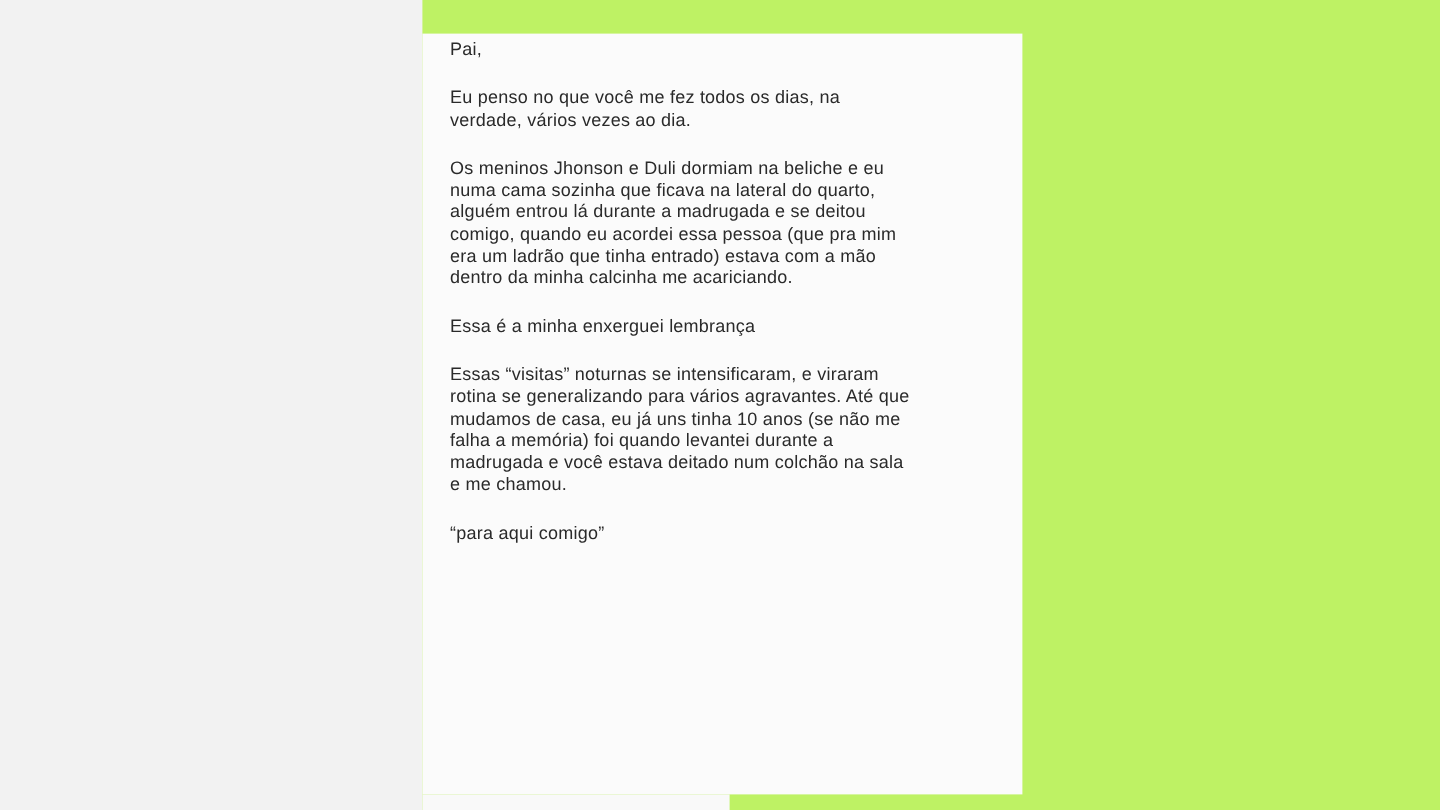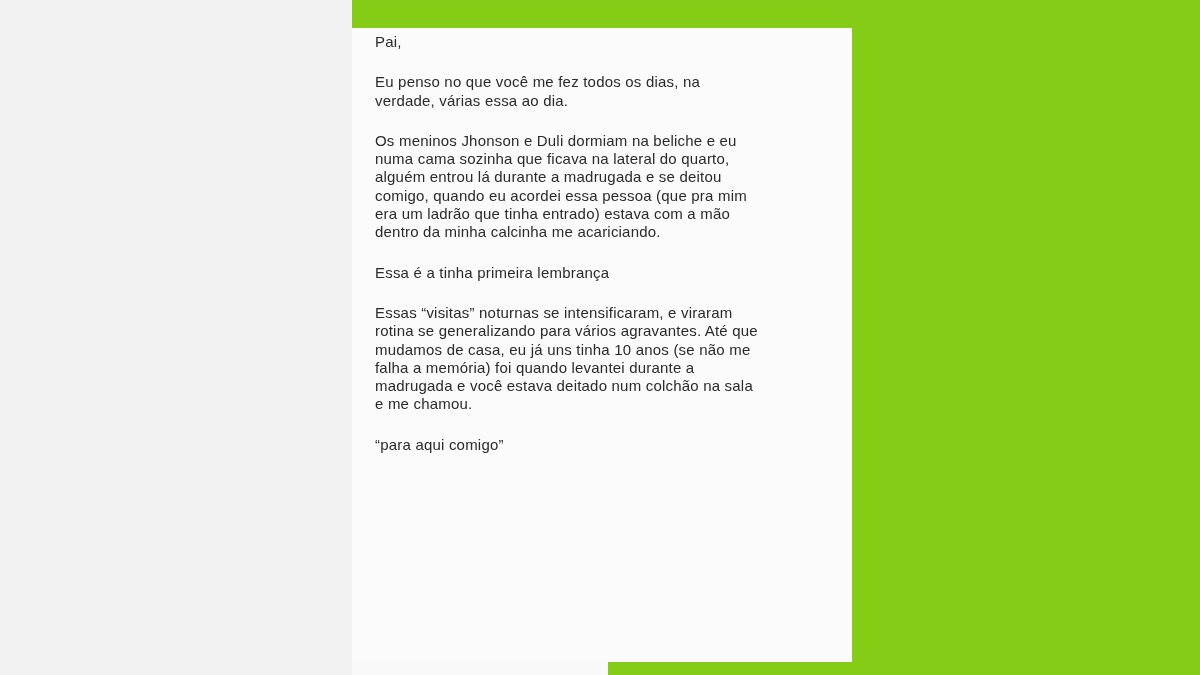--- a/index.html
+++ b/index.html
@@ -5,21 +5,21 @@
   html, body {
     margin: 0;
     padding: 0;
     background: #ffffff;
     font-family: "Liberation Sans", "DejaVu Sans", sans-serif;
   }
   .screen {
     position: relative;
     width: 1200px;
     height: 675px;
-    background: #84cc16;
+    background: #bef264;
     overflow: hidden;
   }
   
   .left-panel {
     position: absolute;
     left: 0;
     top: 0;
     width: 352px;
     height: 675px;
     background: #f2f2f2;
@@ -63,28 +63,28 @@
 <div class="screen">
 
   <div class="left-panel"></div>
 
   <div class="photo-paper"></div>
   <div class="photo-bottom-strip"></div>
 
   <div class="letter-text">
     <p>Pai,</p>
     <p>Eu penso no que você me fez todos os dias, na
-verdade, várias essa ao dia.</p>
+verdade, vários vezes ao dia.</p>
     <p>Os meninos Jhonson e Duli dormiam na beliche e eu
 numa cama sozinha que ficava na lateral do quarto,
 alguém entrou lá durante a madrugada e se deitou
 comigo, quando eu acordei essa pessoa (que pra mim
 era um ladrão que tinha entrado) estava com a mão
 dentro da minha calcinha me acariciando.</p>
-    <p>Essa é a tinha primeira lembrança</p>
+    <p>Essa é a minha enxerguei lembrança</p>
     <p>Essas “visitas” noturnas se intensificaram, e viraram
 rotina se generalizando para vários agravantes. Até que
 mudamos de casa, eu já uns tinha 10 anos (se não me
 falha a memória) foi quando levantei durante a
 madrugada e você estava deitado num colchão na sala
 e me chamou.</p>
     <p>“para aqui comigo”</p>
   </div>
 
 </div>

